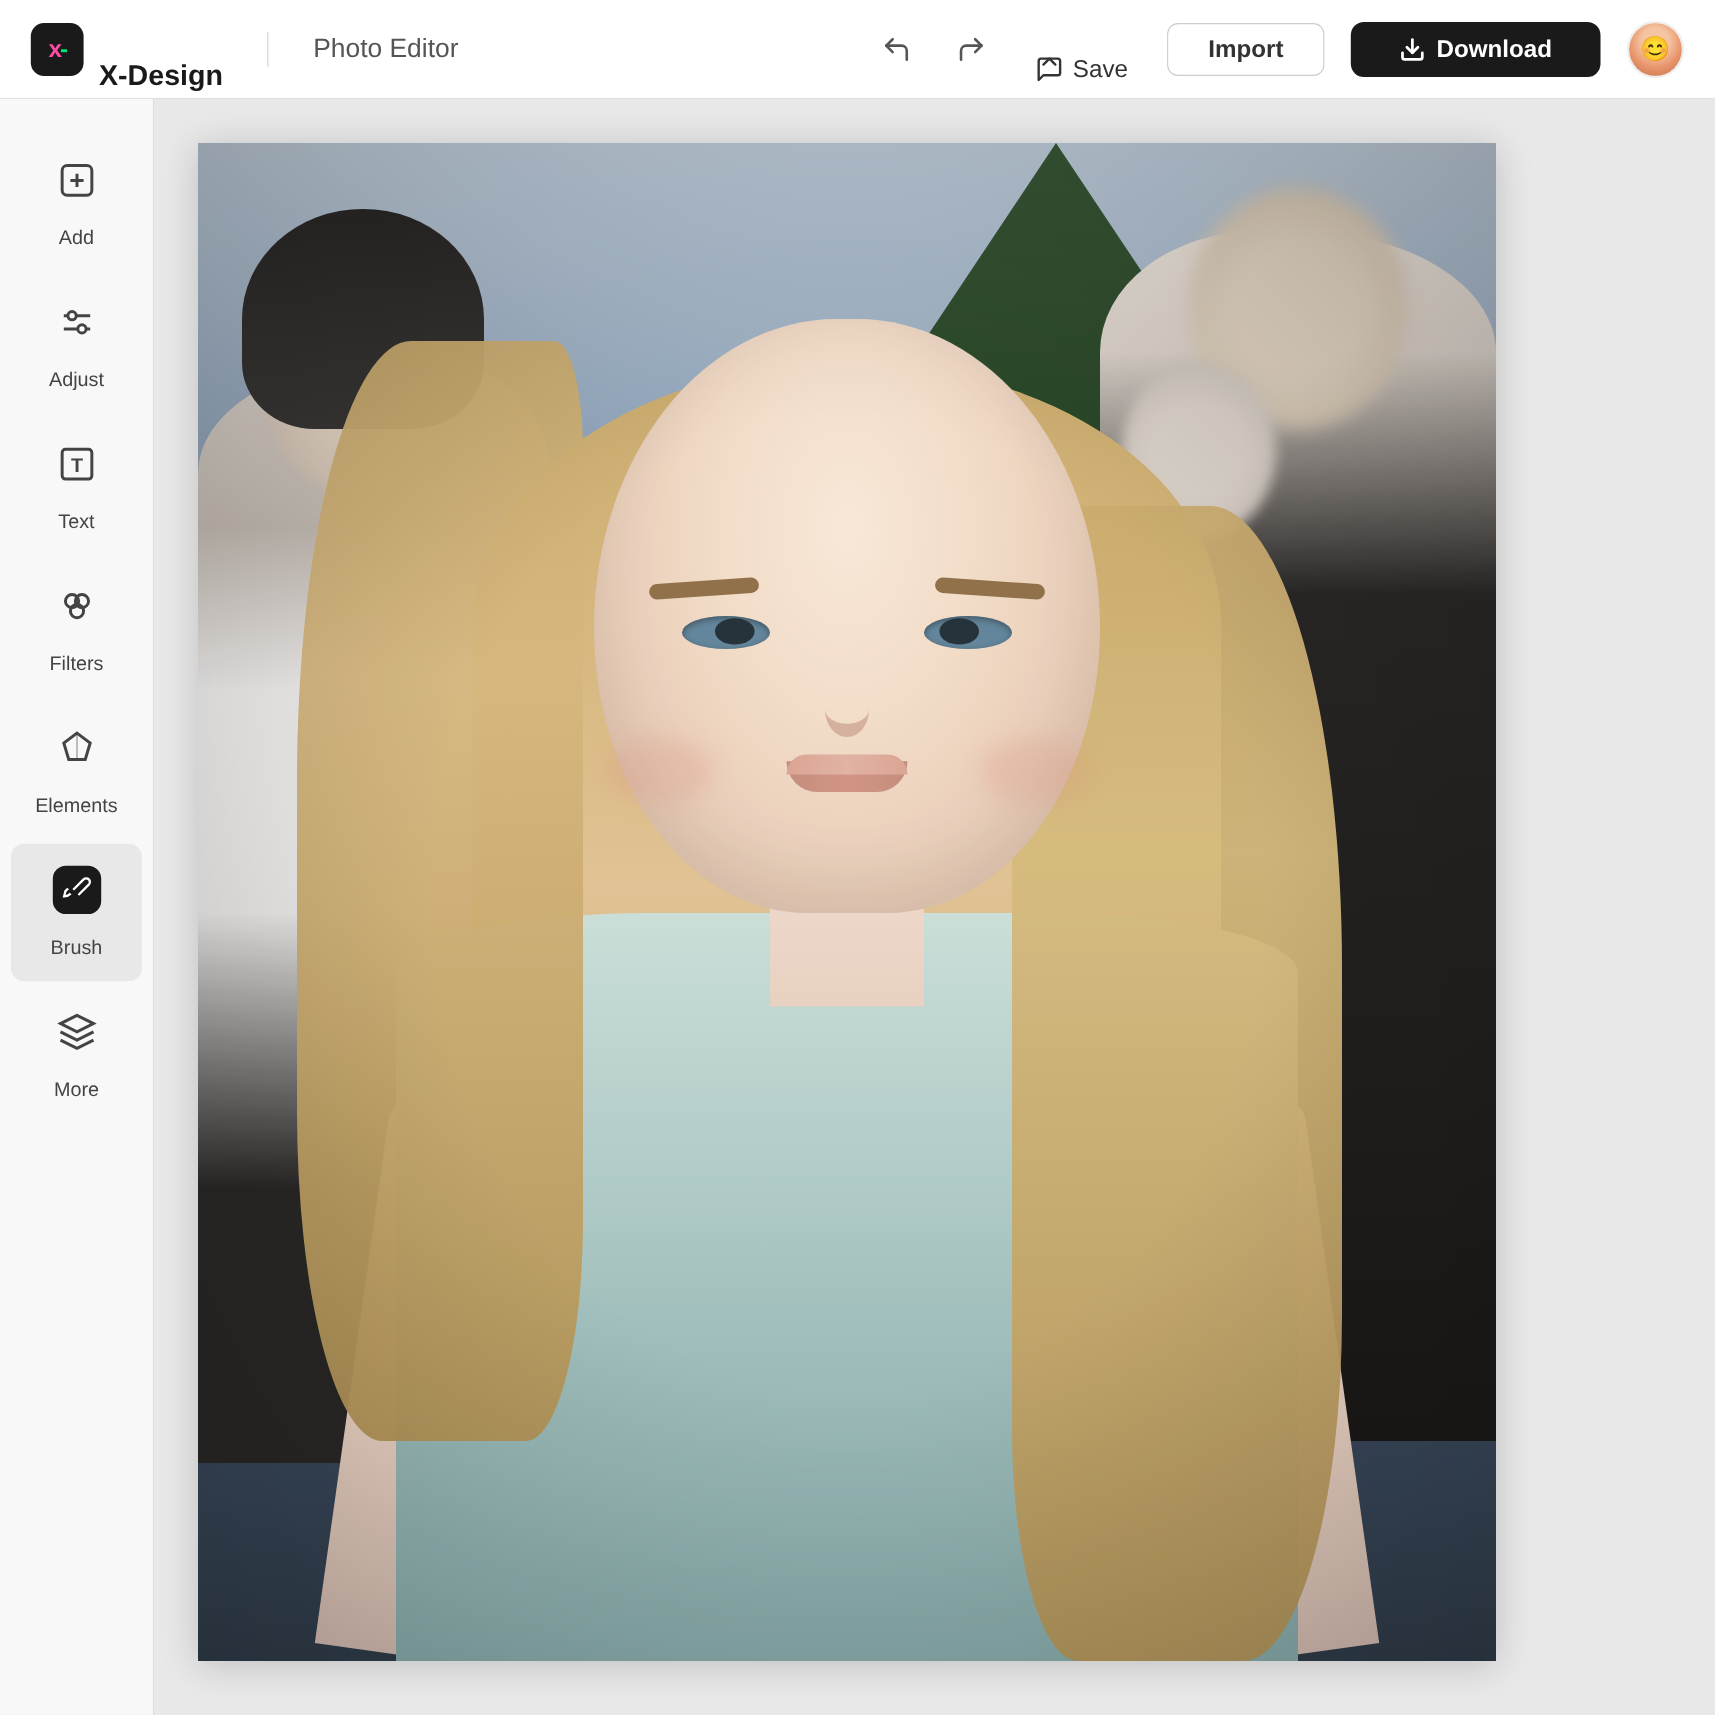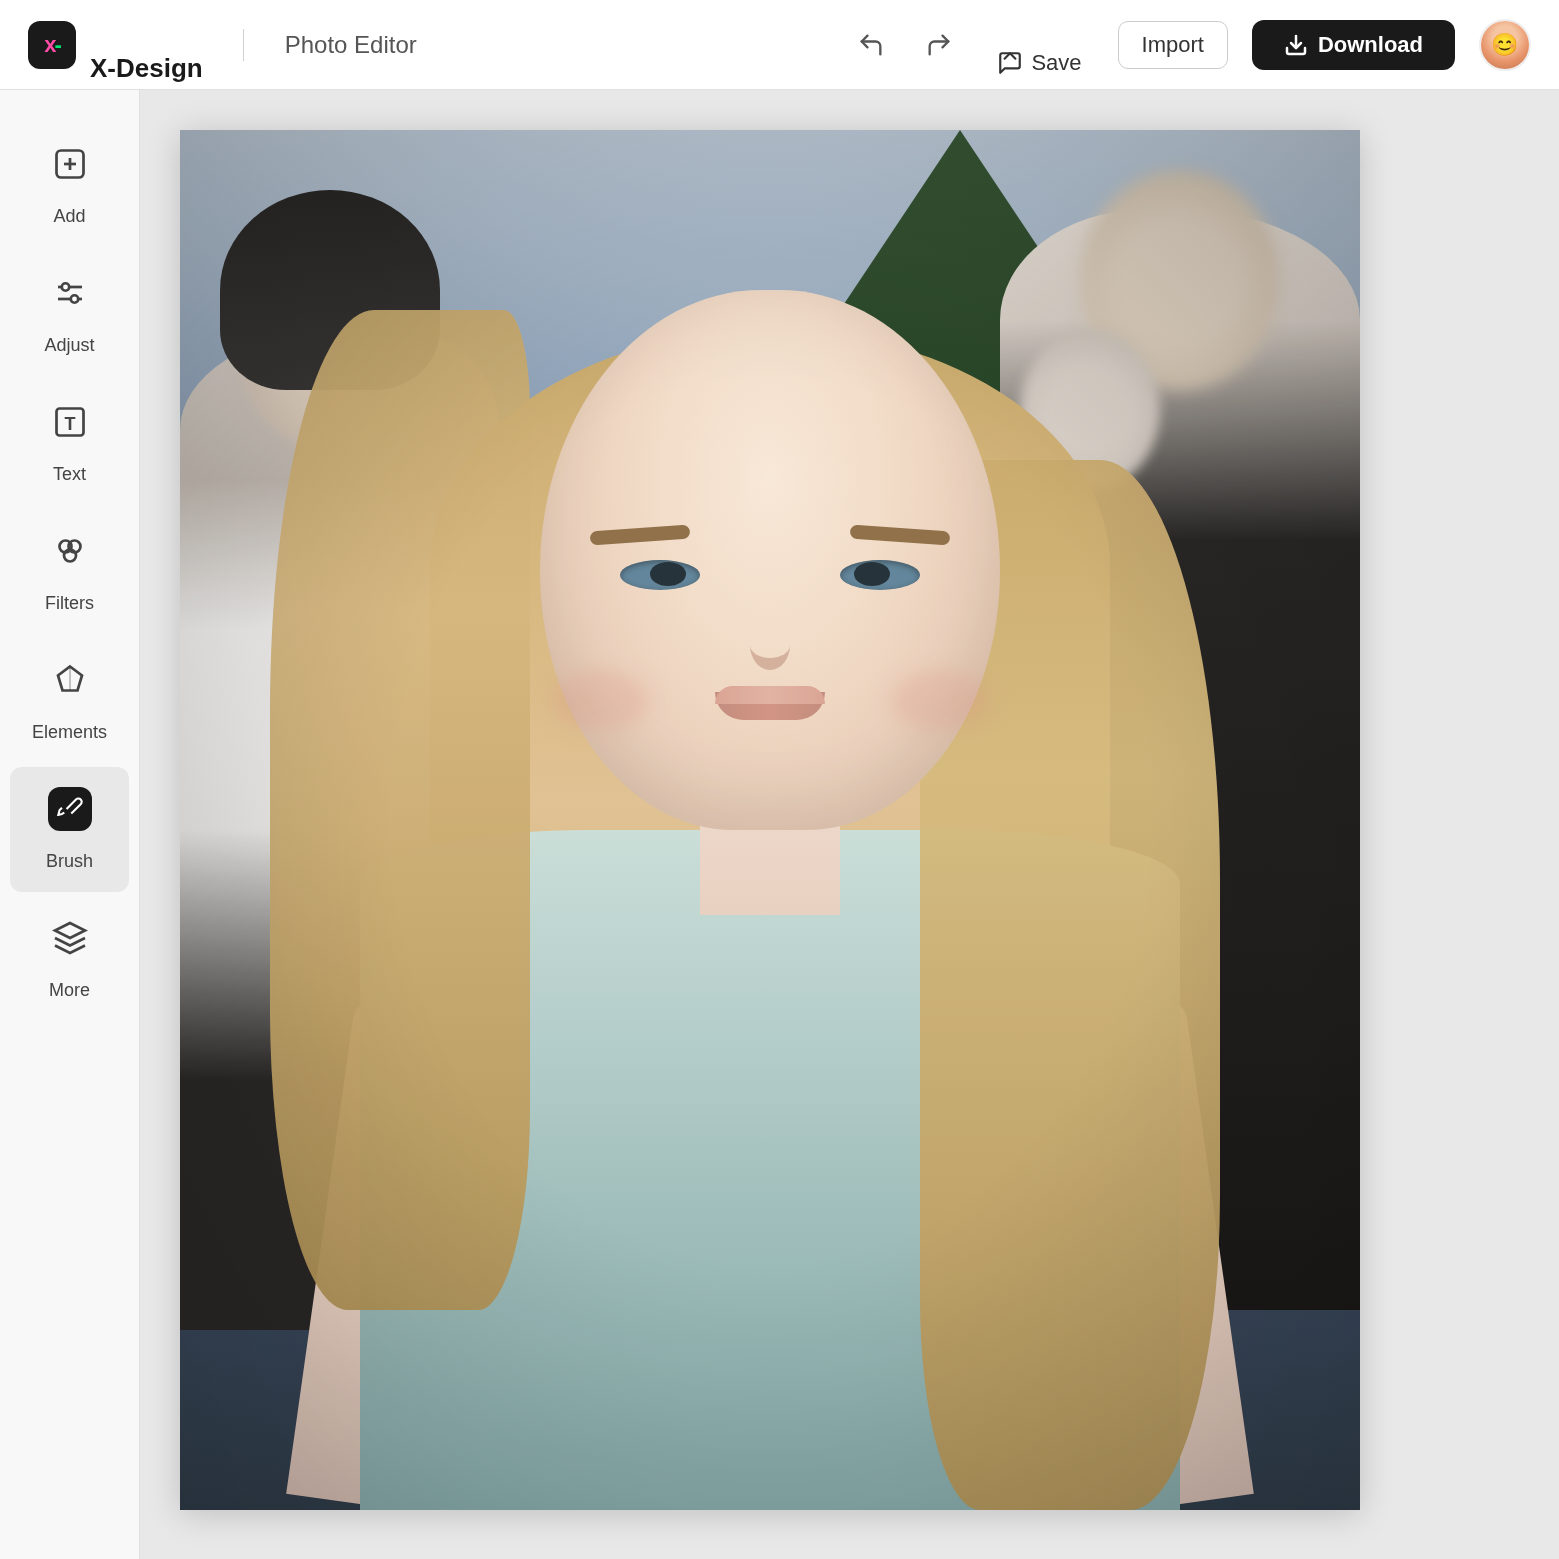--- a/index.html
+++ b/index.html
@@ -36,27 +36,27 @@
     .save-btn {
       background: none; border: none; cursor: pointer;
       display: flex; align-items: center; gap: 8px;
       font-size: 22px; color: #333; padding: 8px 12px;
       border-radius: 8px;
       margin-top: 36px;
     }
 
     .import-btn {
       background: none; border: 1px solid #ccc; cursor: pointer;
-      font-size: 22px; color: #333; padding: 10px 23px;
-      border-radius: 10px; font-weight: 400;
+      font-size: 22px; color: #333; padding: 10px 36px;
+      border-radius: 10px; font-weight: 700;
     }
 
     .download-btn {
       background: #1a1a1a; border: none; cursor: pointer;
-      font-size: 22px; color: #fff; padding: 12px 32px;
+      font-size: 22px; color: #fff; padding: 12px 44px;
       border-radius: 12px; font-weight: 600;
       display: flex; align-items: center; gap: 10px;
     }
 
     .avatar {
       width: 52px; height: 52px; border-radius: 50%; overflow: hidden;
       background: #ddd; border: 2px solid #eee;
     }
     .avatar-inner {
       width: 100%; height: 100%;

